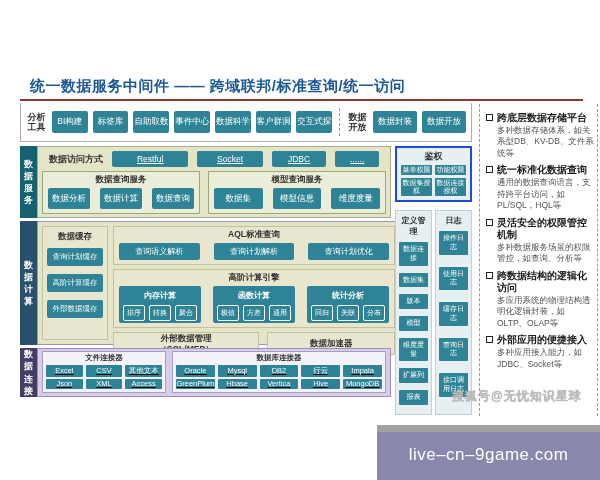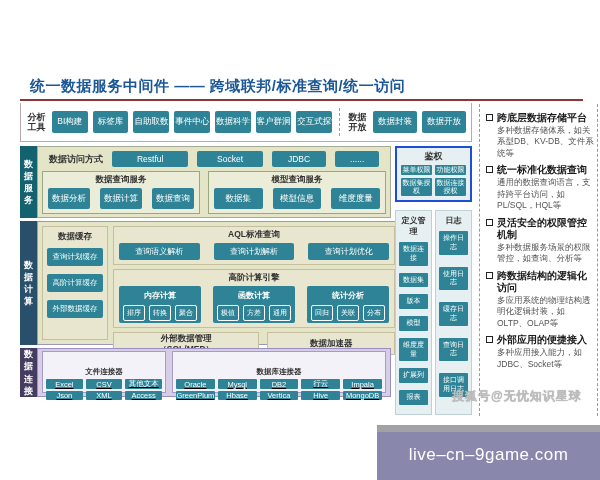--- a/index.html
+++ b/index.html
@@ -24,21 +24,21 @@
   .side-label span { width:10px; word-break:break-all; line-height:1.35; text-align:center; }
 
   .bhdr { font-size:8.5px; font-weight:bold; color:#333; text-align:center; }
 
   
   .svc { height:72px; }
   .svc .side-label { background:#14616f; }
   .svc-body { flex:1; background:#e3e5c6; border:1px solid #a4ad93; padding:3px 4px; display:flex; flex-direction:column; gap:3px; }
   .access-row { display:flex; align-items:center; gap:9px; padding:0 7px; height:18px; }
   .access-label { font-size:9px; font-weight:bold; color:#333; white-space:nowrap; }
-  .access-row .tbtn { padding:3px 0; }
+  .access-row .tbtn { padding:3px 0;text-decoration:underline; }
   .f14{flex:1.4} .f12{flex:1.2} .f10{flex:1} .f08{flex:.8}
   .svc-boxes { flex:1; display:flex; gap:8px; }
   .qbox { border:1px solid #9aa882; background:#ecedd8; display:flex; flex-direction:column; padding:1px 5px 4px; }
   .qbox .bhdr { margin:1px 0 2px; }
   .qbox .brow { display:flex; gap:10px; flex:1; }
   .qbox .tbtn { padding:0; display:flex; align-items:center; justify-content:center; }
   .qbox.left { width:158px; } .qbox.right { flex:1; }
 
   
   .cmp { height:124px; }
@@ -61,21 +61,21 @@
   .minis { display:flex; gap:4px; justify-content:center; }
   .mini { border:1px solid #fff; color:#fff; font-size:7px; padding:2px 3px; border-radius:2px; white-space:nowrap; }
   .cmp-bottom { display:flex; gap:8px; height:32px; }
   .extbox { flex:1.15; background:#e9e6d0; border:1px solid #c6bf9f; display:flex; flex-direction:column; align-items:center; justify-content:center; font-size:8.5px; font-weight:bold; color:#333; line-height:1.25; }
   .accbox { flex:1; background:#e9e6d0; border:1px solid #c6bf9f; display:flex; align-items:center; justify-content:center; font-size:8.5px; font-weight:bold; color:#333; }
 
   
   .conn { height:49px; }
   .conn .side-label { background:#443d61; }
   .conn-body { flex:1; background:#d5cee6; border:1px solid #9a8fc0; padding:2px 4px 3px; display:flex; gap:6px; }
-  .connbox { background:#f4f2f9; border:1px solid #a89bca; padding:15px 3px 3px; display:flex; flex-direction:column; }
+  .connbox { background:#f4f2f9; border:1px solid #a89bca; padding:1px 3px 3px; display:flex; flex-direction:column; }
   .connbox .bhdr { font-size:7.5px; margin:0 0 2px; }
   .cgrid { flex:1; display:grid; gap:2px 3px;text-decoration:underline; }
   .file { width:124px; flex:none; } .file .cgrid { grid-template-columns:repeat(3,1fr); }
   .db { flex:1; } .db .cgrid { grid-template-columns:repeat(5,1fr); }
   .cbtn { background:#2e8496; color:#fff; font-size:7.5px; display:flex; align-items:center; justify-content:center; border-radius:1px; white-space:nowrap; }
 
   
   .auth { height:62px; background:#e6f0f2; border:2px solid #1d4ed8; padding:1px 4px 4px; display:flex; flex-direction:column; margin-bottom:8px; }
   .auth .bhdr { font-size:9px; margin:1px 0 2px; }
   .agrid { flex:1; display:grid; grid-template-columns:1fr 1fr; gap:3px; }

